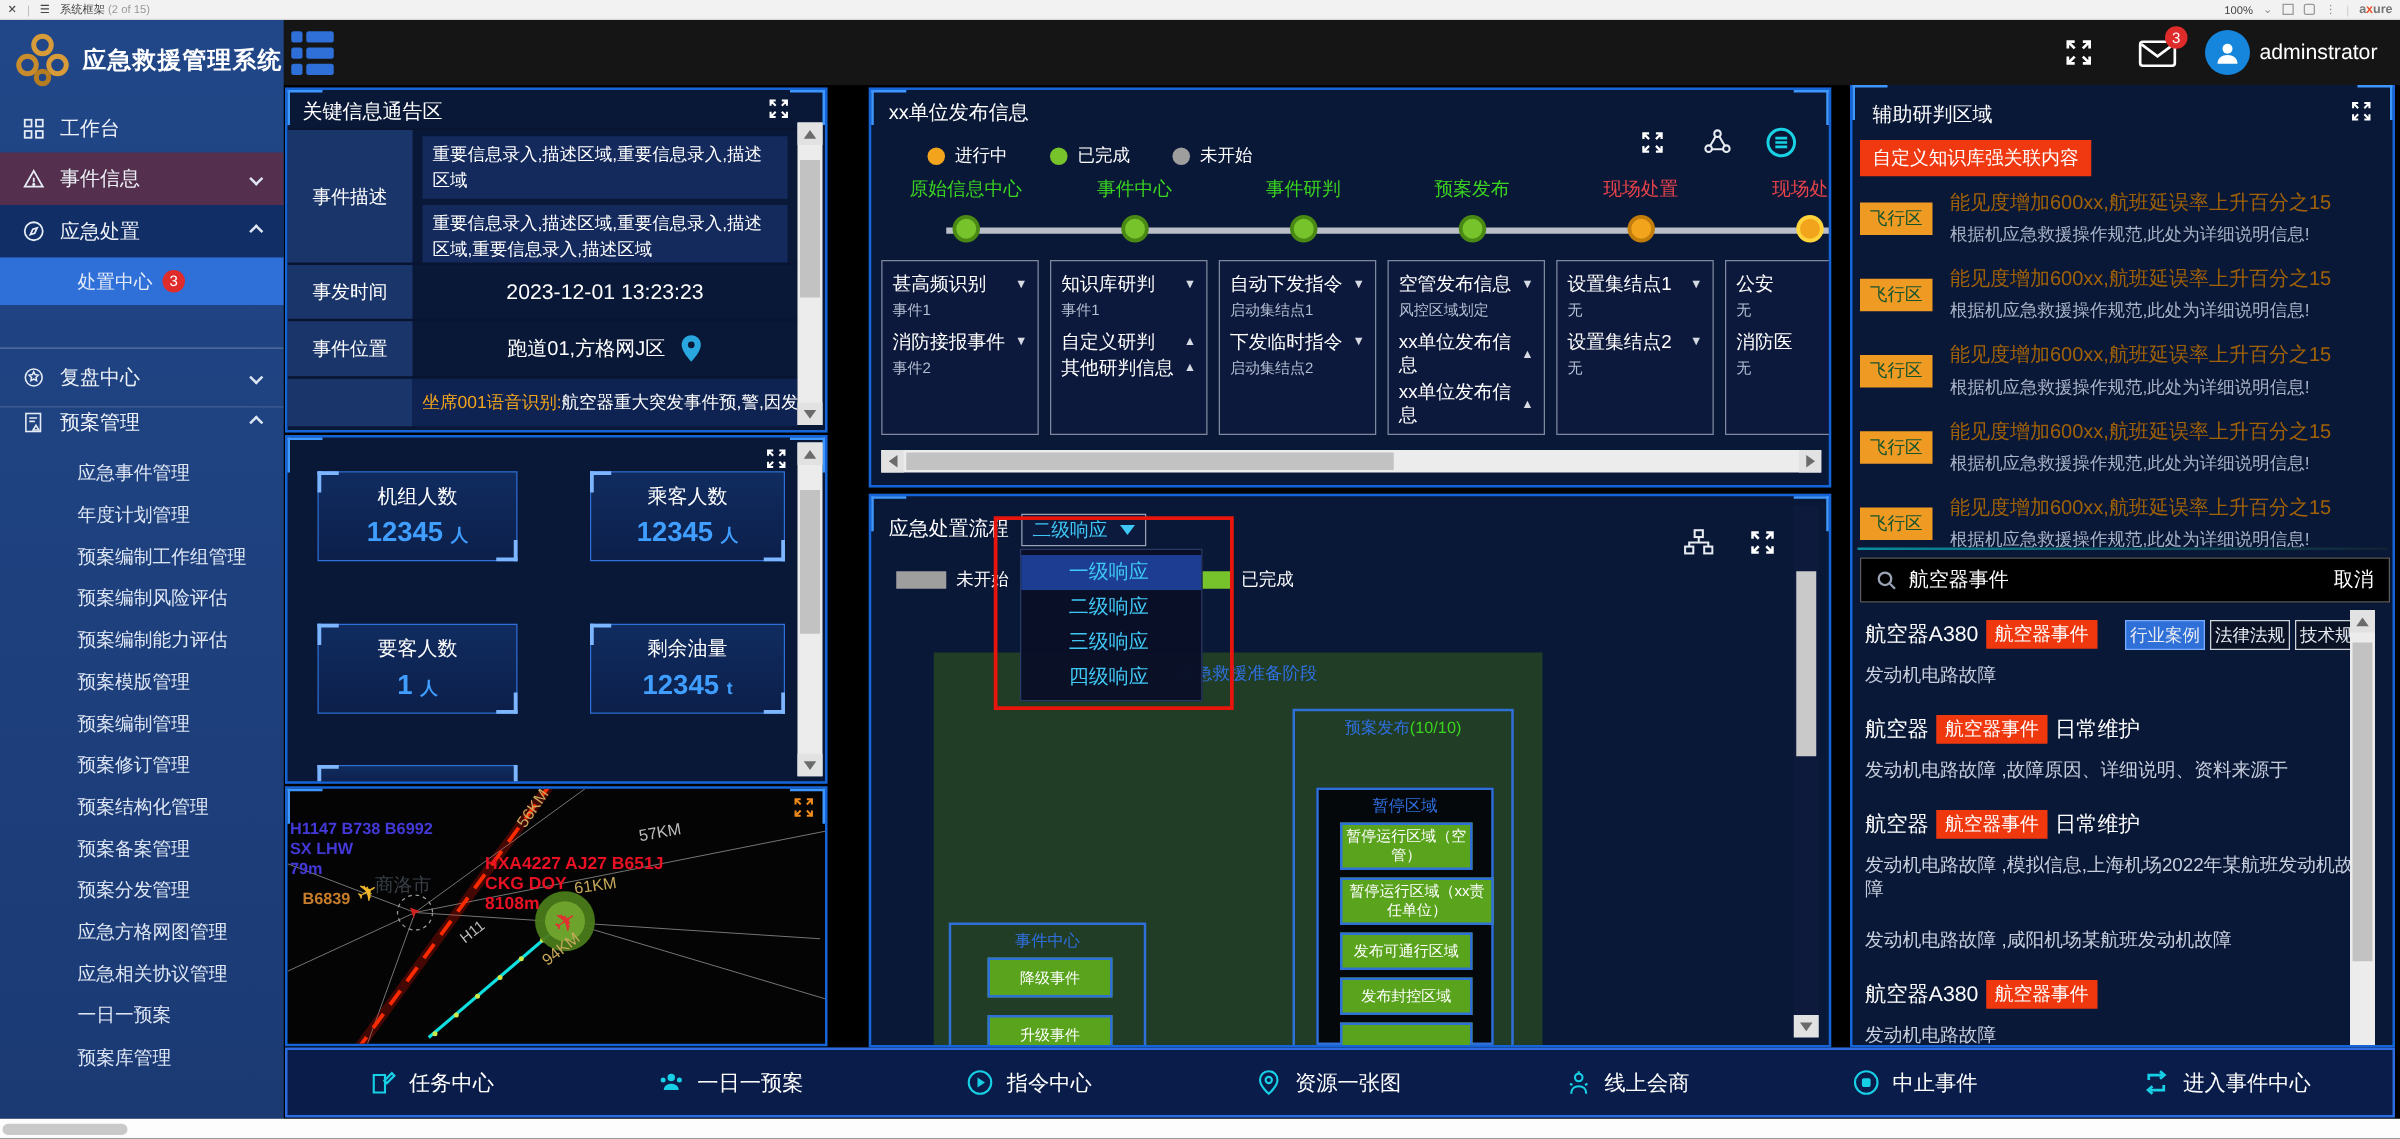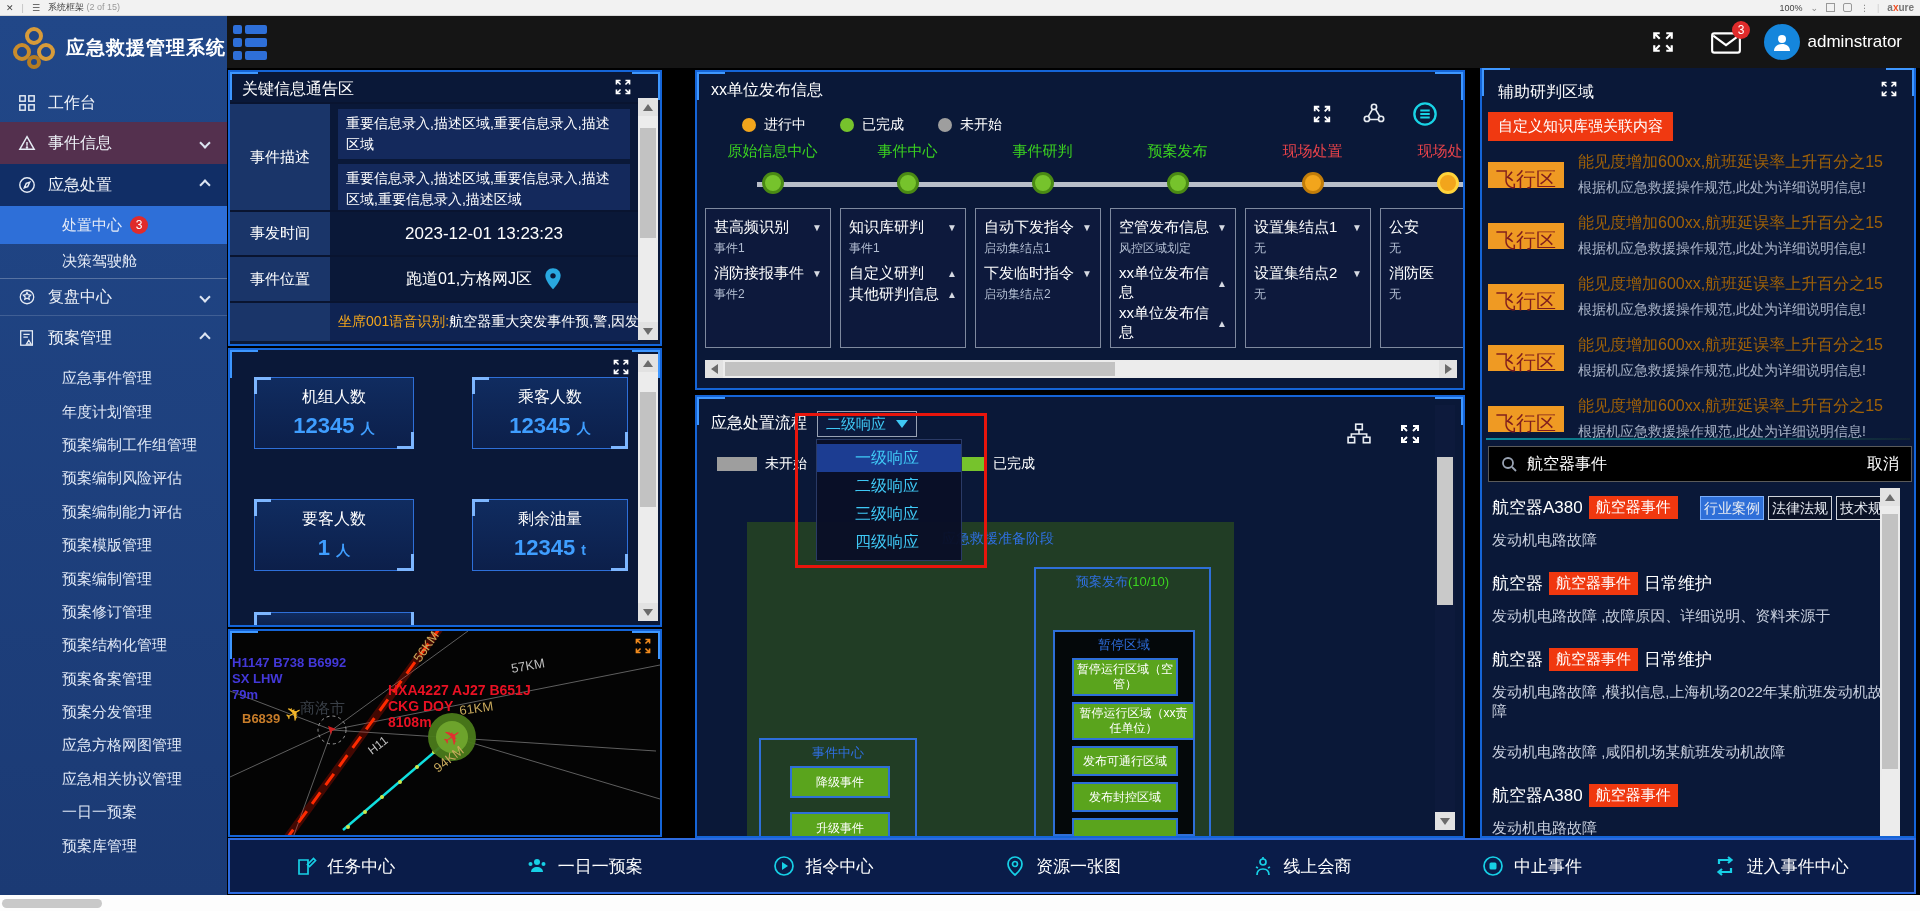--- a/index.html
+++ b/index.html
@@ -92,21 +92,21 @@
 .flegItem{display:inline-flex;align-items:center;color:#fff;font-size:14px;margin-right:24px}
 #greenZone{position:absolute;left:50px;top:125px;width:487px;height:320px;background:#213d25}
 .gbox{position:absolute;border:2px solid #2e6fd8}
 .gboxTitle{color:#2f6fe0;font-size:13px;text-align:center;margin-top:4px}
 .gbtn{background:#5aa41d;border:2px solid #2e6fd8;color:#fff;font-size:12px;display:flex;align-items:center;justify-content:center;text-align:center;line-height:1.25;cursor:pointer;padding:2px}
 
 #redbox{left:795px;top:413px;width:192px;height:155px;border:3px solid #e8150c;z-index:40;pointer-events:none}
 
 #auxBtn{position:absolute;left:6px;top:44px;background:#f03911;color:#fff;font-size:15px;padding:5px 10px;cursor:pointer}
 .kItem{display:flex;gap:14px;margin-bottom:16px}
-.kTag{background:#ef9a23;color:#7f1d1d;font-size:20px;padding:4px 8px;height:26px;flex:none;align-self:center;cursor:pointer}
+.kTag{background:#ef9a23;color:#14532d;font-size:14px;padding:4px 8px;height:26px;flex:none;align-self:center;cursor:pointer}
 .kTitle{color:#a16207;font-size:16px;margin-bottom:6px}
 .kDesc{color:#aab4c8;font-size:14px}
 #auxSearch{position:absolute;left:6px;top:378px;width:424px;height:36px;background:#000;border:1px solid #5a5a5a;display:flex;align-items:center;padding:0 12px;gap:10px}
 #auxSearch .q{color:#fff;font-size:16px}
 #auxSearch .cancel{margin-left:auto;color:#fff;font-size:16px;cursor:pointer}
 #tabs{position:absolute;left:218px;top:428px;display:flex;gap:4px;z-index:5}
 .tab{width:64px;height:24px;line-height:22px;text-align:center;border:1px solid #cfd3da;color:#e8ecf2;font-size:14px;background:#0a1226;cursor:pointer}
 .tab.active{background:#2e6fd8;border-color:#79aefe}
 .resTitle{color:#fff;font-size:17px;display:flex;align-items:center;gap:6px;margin-bottom:12px}
 .resTag{background:#f0380f;color:#fff;font-size:15px;padding:2px 7px}
@@ -178,25 +178,22 @@
           <path d="M13 7l-2.2 4.8L7 13l2.2-4.8z"></path>
         </svg>
       <span>应急处置</span>
       <span class="chev up"></span>
     </div>
 
     <div class="navC" style="top:190px;height:38px;background:#2e6fd8">
       <span>处置中心</span>
       <span class="badge">3</span>
     </div>
-    <div class="navC" style="top:228px;height:34px">
-      <span>决策驾驶舱</span>
-    </div>
-
-    <div class="navP" style="top:262px;height:38px;border-top:1px solid rgba(255,255,255,.25);border-bottom:1px solid rgba(255,255,255,.15)">
+
+    <div class="navP" style="top:262px;height:48px;border-top:1px solid rgba(255,255,255,.25);border-bottom:1px solid rgba(255,255,255,.15)">
       <svg width="18" height="18" viewBox="0 0 20 20" fill="none" stroke="#e6ecf5" stroke-width="1.4">
           <circle cx="10" cy="10" r="7.5"></circle>
           <path d="M10 5l1.2 2.4 2.8.6-2 2 .5 2.7L10 11.4 7.5 12.7 8 10 6 8l2.8-.6z"></path>
         </svg>
       <span>复盘中心</span>
       <span class="chev down"></span>
     </div>
 
     <div class="navP" style="top:300px;height:44px">
       <svg width="18" height="18" viewBox="0 0 20 20" fill="none" stroke="#e6ecf5" stroke-width="1.4">

